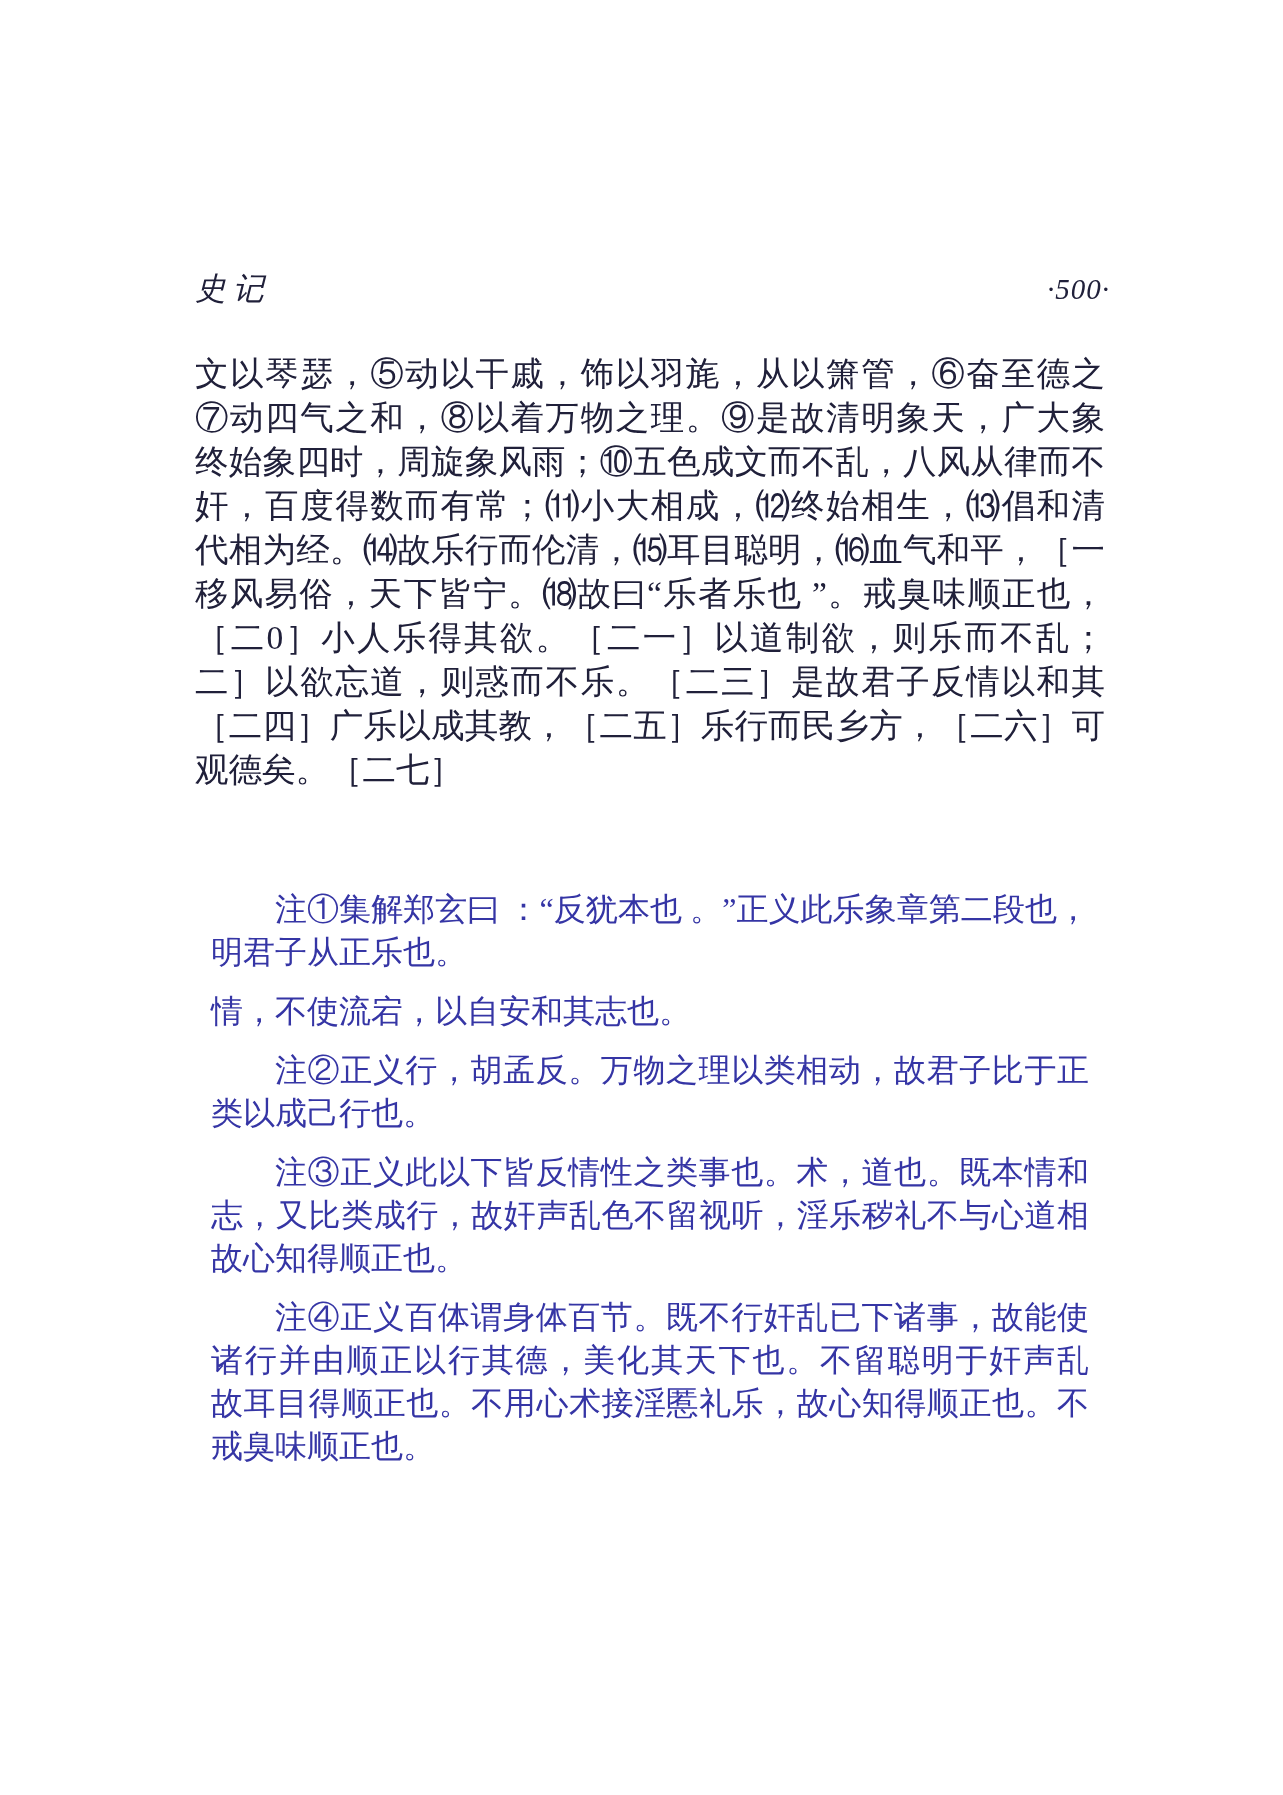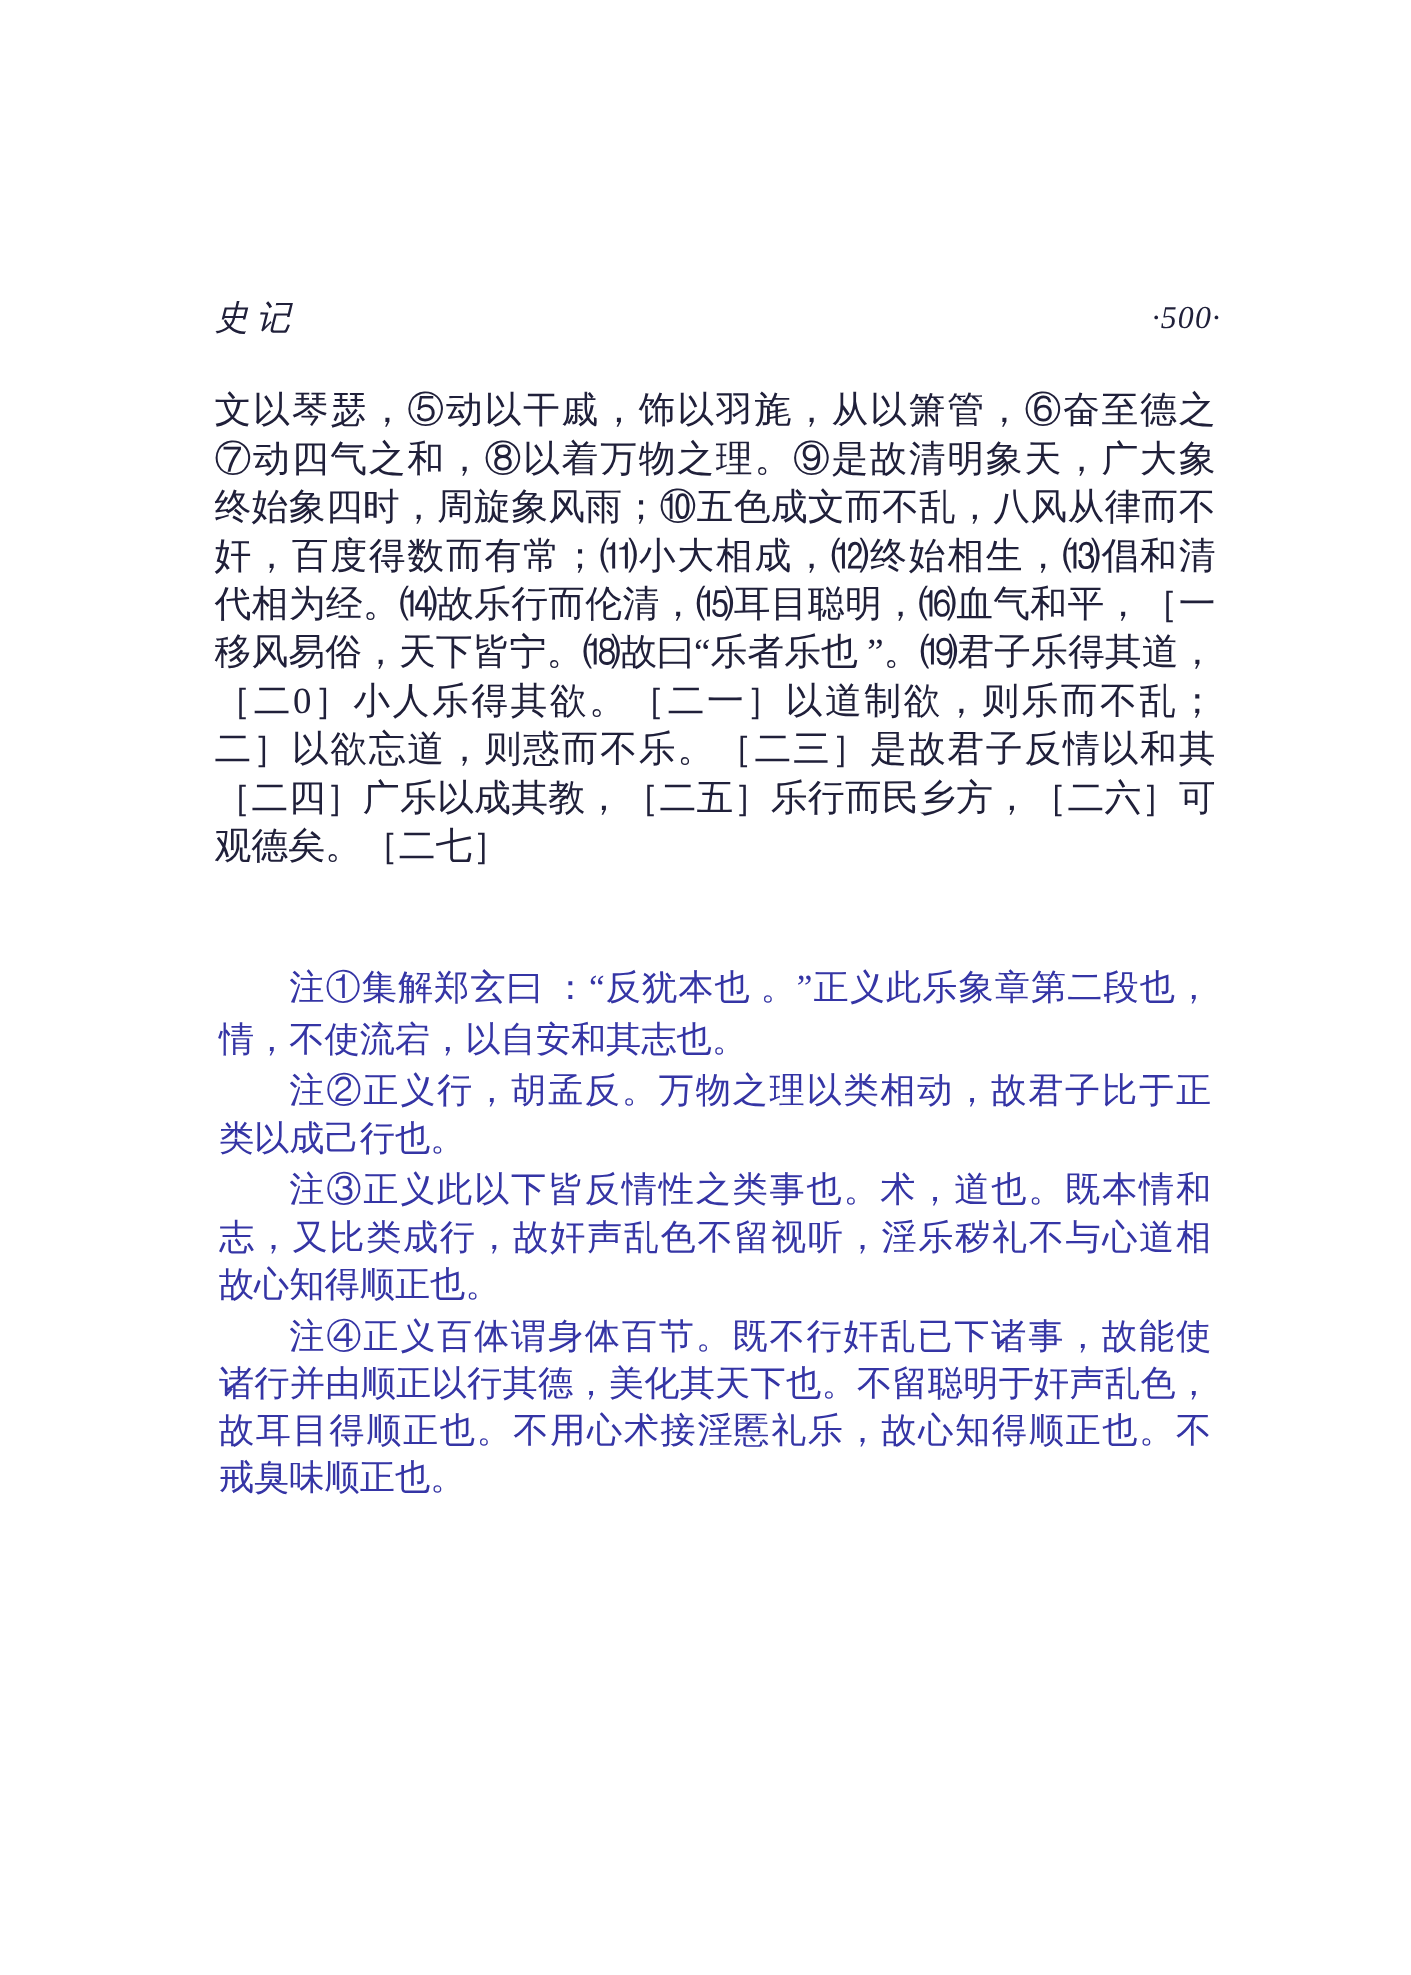--- a/index.html
+++ b/index.html
@@ -69,48 +69,49 @@
   }
   .line.fill {
     white-space: normal;
     text-align: justify;
     text-align-last: justify;
     overflow: hidden;
   }
   .line.indent {
     text-indent: 2em;
   }
-  .note-paragraph { margin: 4px; padding: 0; }
+  .note-paragraph { margin: 16px; padding: 0; }
 </style>
 </head>
 <body>
 
 <div class="page">
 
   <div class="header">
     <span class="book-title">史记</span>
     <span class="page-number">·500·</span>
   </div>
 
   <div class="main-text">
     <div class="line fill">文以琴瑟，⑤动以干戚，饰以羽旄，从以箫管，⑥奋至德之光，</div>
     <div class="line fill">⑦动四气之和，⑧以着万物之理。⑨是故清明象天，广大象地，</div>
     <div class="line fill">终始象四时，周旋象风雨；⑩五色成文而不乱，八风从律而不</div>
     <div class="line fill">奸，百度得数而有常；⑾小大相成，⑿终始相生，⒀倡和清浊，</div>
     <div class="line fill">代相为经。⒁故乐行而伦清，⒂耳目聪明，⒃血气和平，［一七］</div>
-    <div class="line fill">移风易俗，天下皆宁。⒅故曰“乐者乐也 ”。⒆君子乐得其道，</div>
+    <div class="line fill">移风易俗，天下皆宁。⒅故曰“乐者乐也 ”。戒臭味顺正也，</div>
     <div class="line fill">［二0］小人乐得其欲。［二一］以道制欲，则乐而不乱；［二</div>
     <div class="line fill">二］以欲忘道，则惑而不乐。［二三］是故君子反情以和其志，</div>
     <div class="line fill">［二四］广乐以成其教，［二五］乐行而民乡方，［二六］可以</div>
     <div class="line">观德矣。［二七］</div>
   </div>
 
   <div class="notes">
     <div class="note-paragraph">
       <div class="line fill indent">注①集解郑玄曰 ：“反犹本也 。”正义此乐象章第二段也，</div>
+      <div class="line">明君子从正乐也。</div>
     </div>
     <div class="note-paragraph">
       <div class="line">情，不使流宕，以自安和其志也。</div>
     </div>
     <div class="note-paragraph">
       <div class="line fill indent">注②正义行，胡孟反。万物之理以类相动，故君子比于正</div>
       <div class="line">类以成己行也。</div>
     </div>
     <div class="note-paragraph">
       <div class="line fill indent">注③正义此以下皆反情性之类事也。术，道也。既本情和</div>

